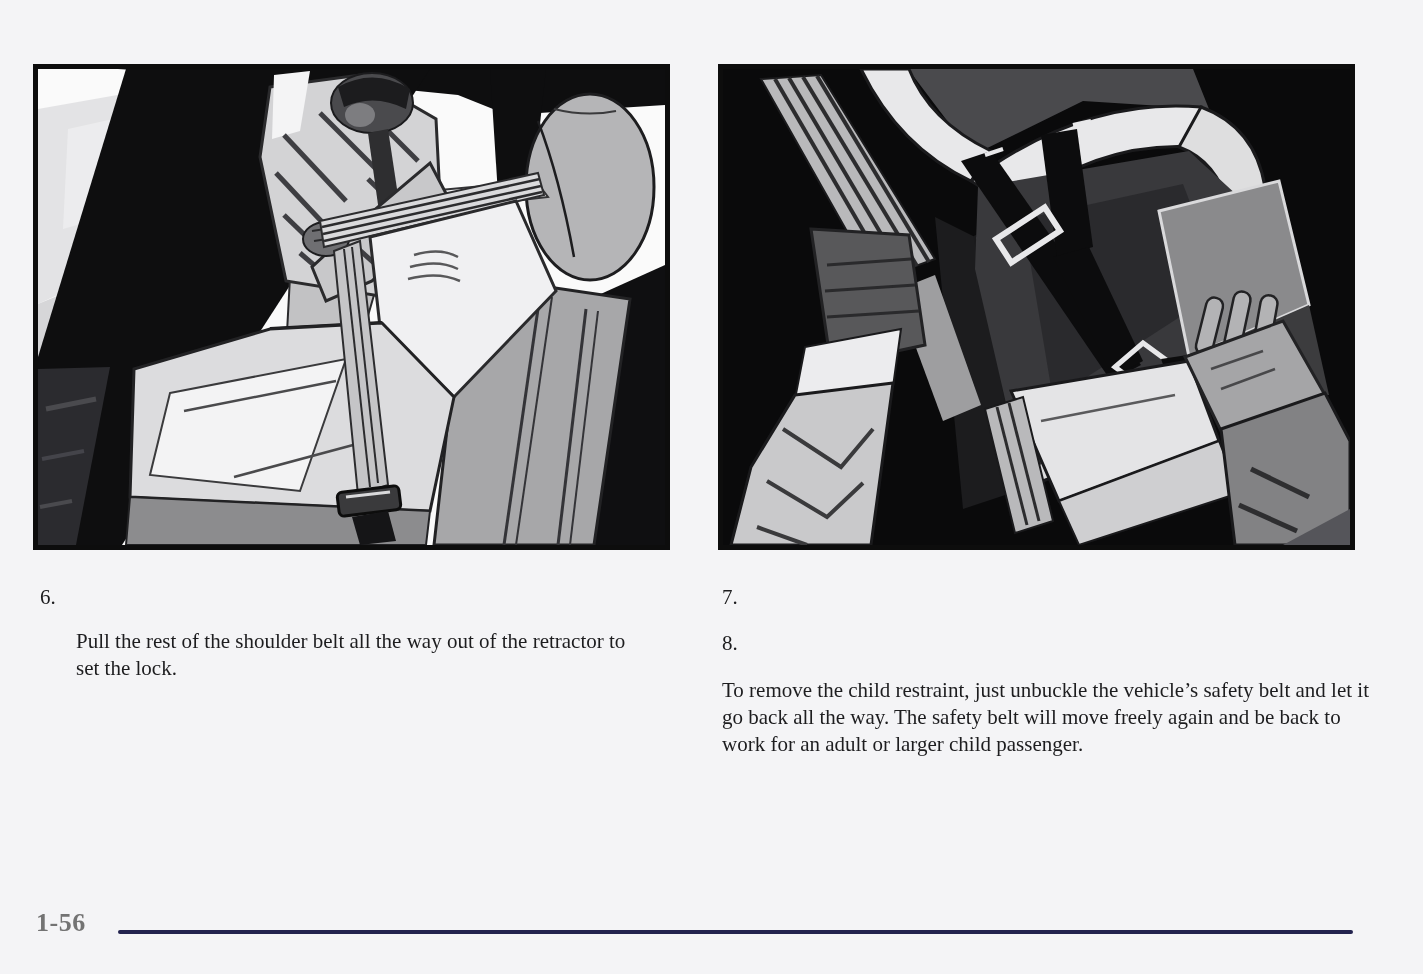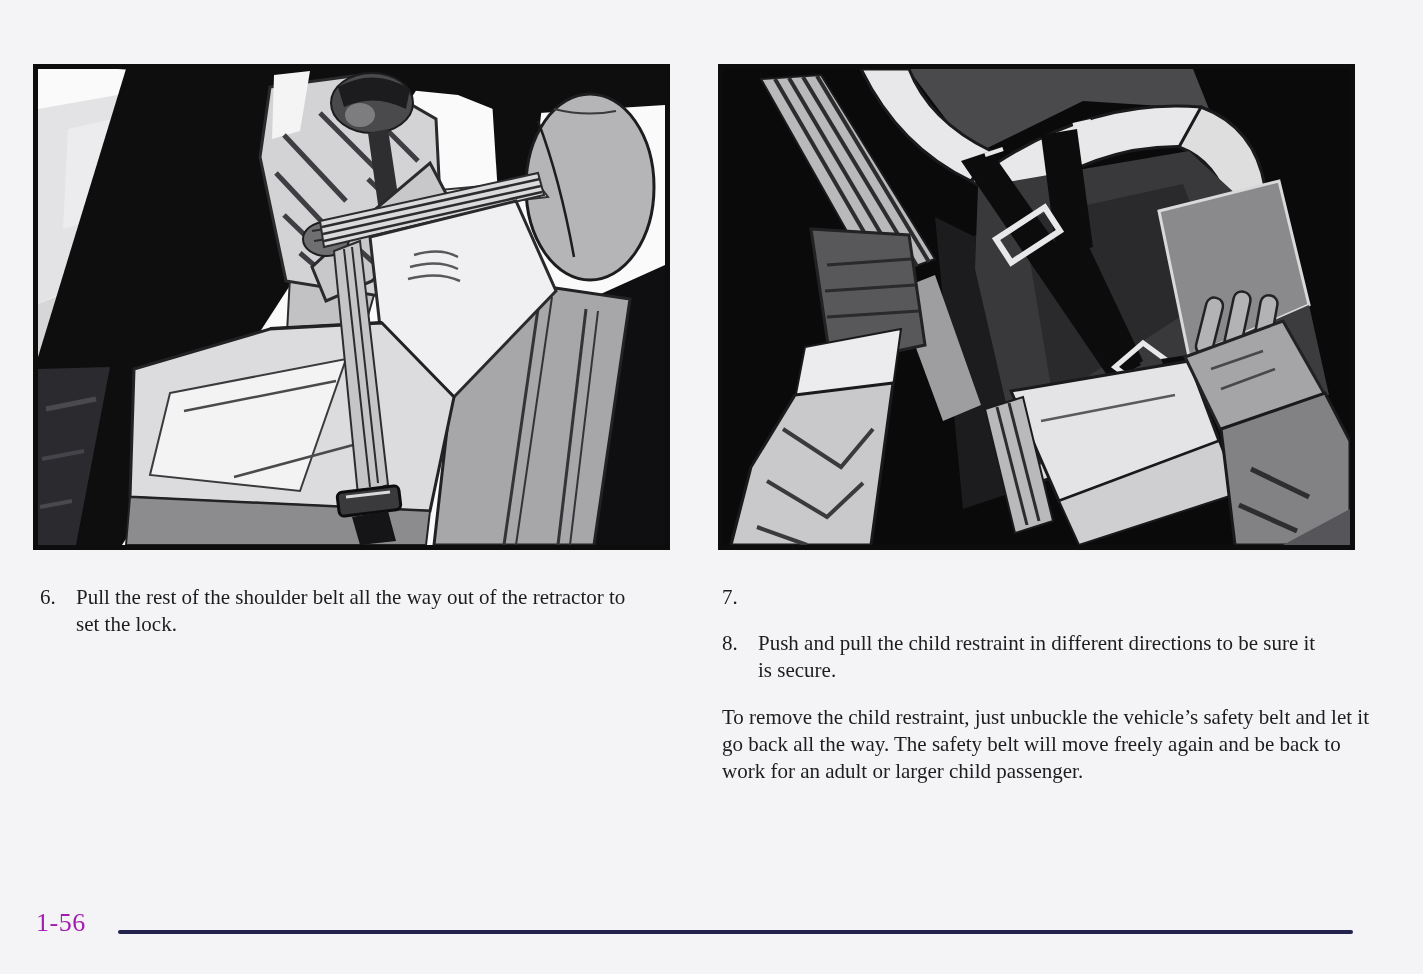--- a/index.html
+++ b/index.html
@@ -15,25 +15,25 @@
   }
   .figure svg{display:block;width:100%;height:100%;}
   #fig-left{left:33px;}
   #fig-right{left:718px;}
   .instr-col{position:absolute;top:584px;font-size:21px;line-height:27px;}
   #col-left{left:40px;width:612px;}
   #col-right{left:722px;width:660px;}
   .instr-item{display:flex;align-items:flex-start;}
   .instr-item + .instr-item{margin-top:19px;}
   .instr-num{flex:0 0 36px;}
-  .instr-text{flex:1 1 auto;max-width:572px;}
+  .instr-text{flex:1 1 auto;max-width:572px;margin-top:44px;}
   .para{margin-top:20px;max-width:652px;}
   #page-number{
     position:absolute;left:36px;top:908px;
-    font-size:26px;font-weight:normal;color:#a21caf;letter-spacing:0.5px;
+    font-size:26px;font-weight:bold;color:#737373;letter-spacing:0.5px;
   }
   #footer-rule{
     position:absolute;left:118px;top:930px;width:1235px;height:4px;
     background:#23234e;border-radius:2px;
   }
 </style>
 </head>
 <body>
 
 <div class="figure" id="fig-left">
@@ -222,19 +222,18 @@
     <span class="instr-text">Pull the rest of the shoulder belt all the way out of the retractor to set the lock.</span>
   </div>
 </div>
 
 <div class="instr-col" id="col-right">
   <div class="instr-item">
     <span class="instr-num">7.</span>
   </div>
   <div class="instr-item">
     <span class="instr-num">8.</span>
-    <span class="instr-text">Push and pull the child restraint in different directions to be sure it is secure.</span>
   </div>
   <div class="para">To remove the child restraint, just unbuckle the vehicle’s safety belt and let it go back all the way. The safety belt will move freely again and be back to work for an adult or larger child passenger.</div>
 </div>
 
 <div id="page-number">1-56</div>
 <div id="footer-rule"></div>
 
 </body></html>

